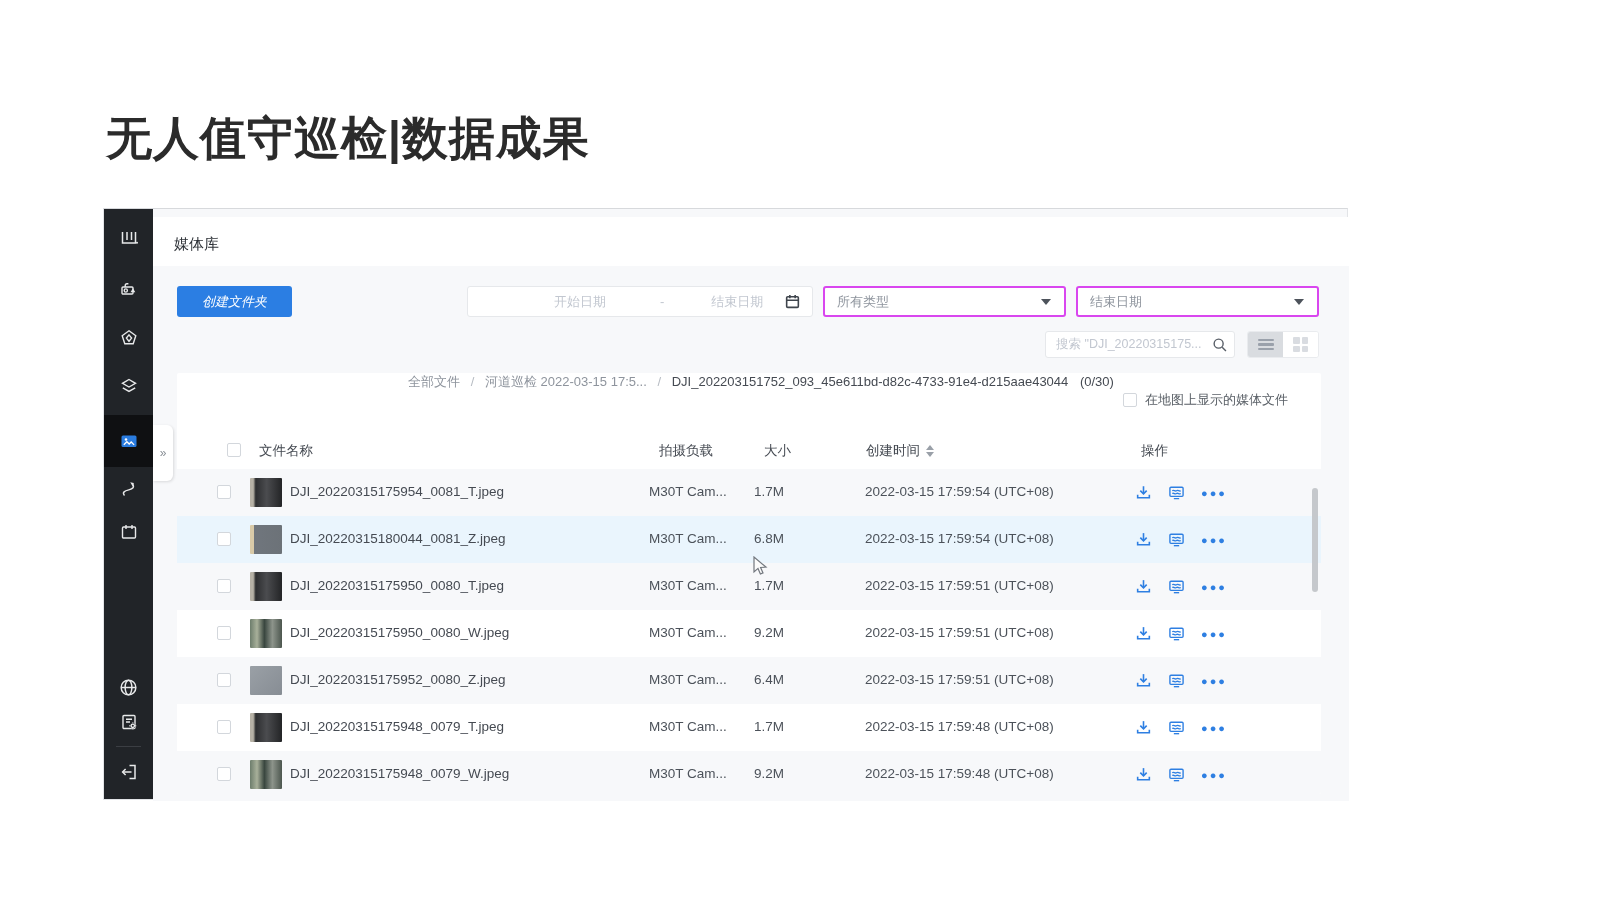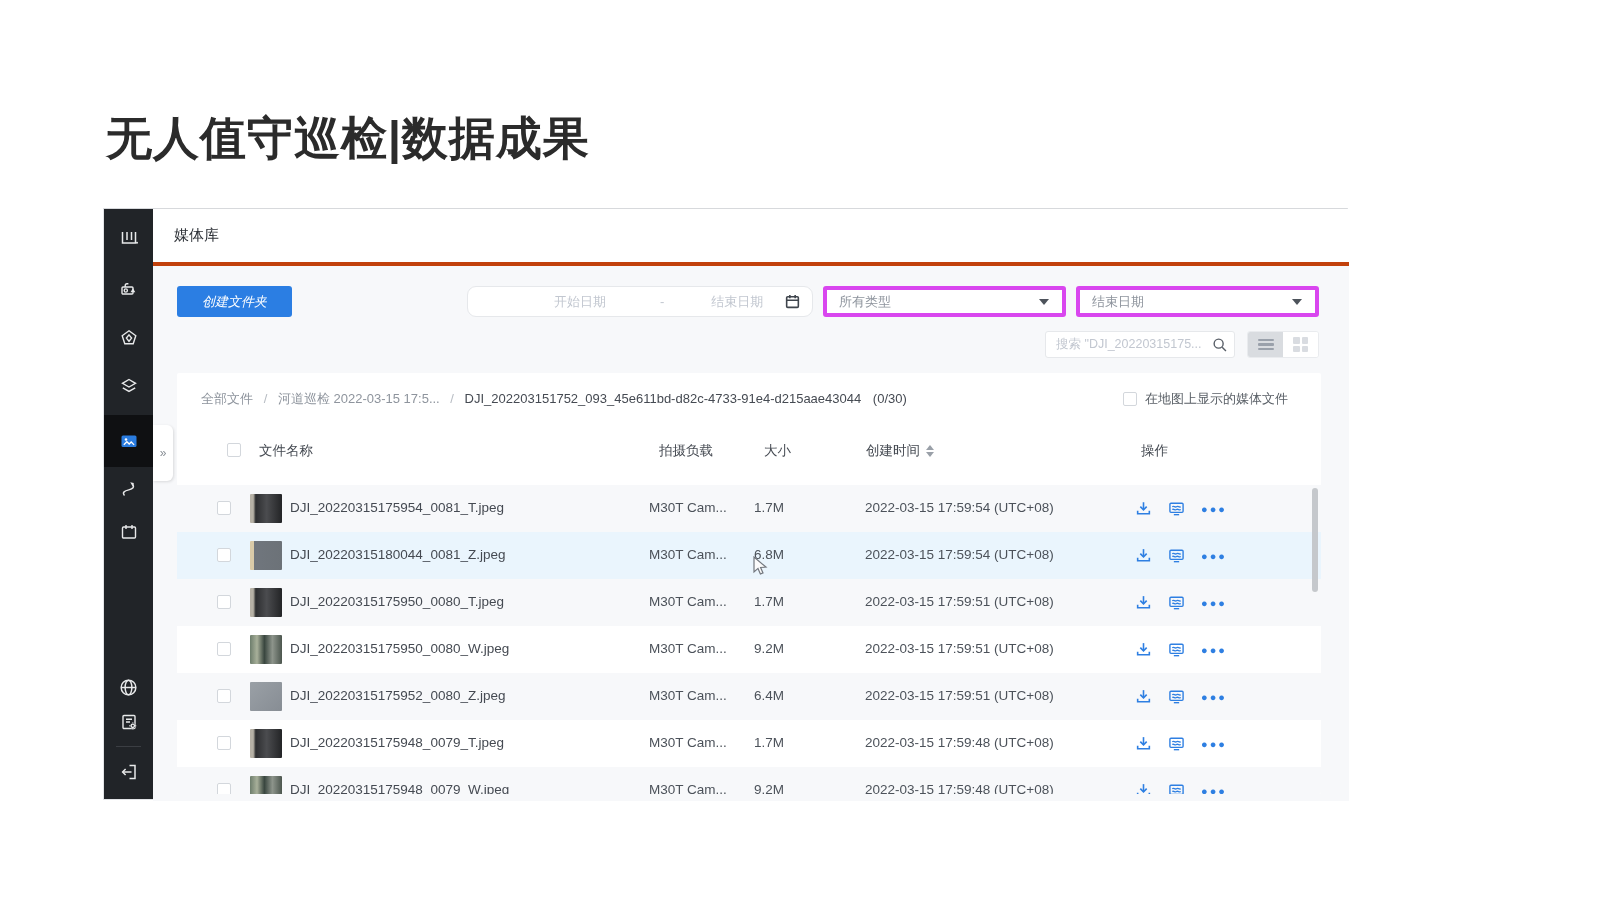--- a/index.html
+++ b/index.html
@@ -13,69 +13,69 @@
   
   .sidebar { position:absolute; left:0; top:0; width:49px; height:100%; background:#212428; z-index:3; }
   .side-item { position:absolute; left:0; width:49px; height:40px; display:flex; align-items:center; justify-content:center; cursor:pointer; }
   .side-item svg { display:block; }
   .active-block { position:absolute; left:0; top:206px; width:49px; height:52px; background:#0f1012; }
   .side-divider { position:absolute; left:12px; width:25px; height:1px; background:#3b3e43; top:537px; }
   .expander { position:absolute; left:49px; top:216px; width:20px; height:56px; background:#ffffff; border-radius:0 6px 6px 0; box-shadow:1px 1px 3px rgba(0,0,0,.12); display:flex; align-items:center; justify-content:center; color:#8a9097; font-size:12px; cursor:pointer; z-index:2; }
 
   
   .main { position:absolute; left:49px; top:0; width:1196px; height:100%; }
-  .app-header { position:absolute; left:0; top:0; width:100%; height:57px; background:#fff; border-bottom:4px solid #c2410c; display:flex; align-items:center; }
+  .app-header { position:absolute; left:0; top:8px; width:100%; height:57px; background:#fff; border-bottom:2px solid #c2410c; display:flex; align-items:center; }
   .app-title { margin-left:21px; font-size:15px; font-weight:500; color:#2c3036; }
   .content { position:absolute; left:0; top:57px; width:100%; height:535px; background:#f7f8fa; }
 
   
   .btn-primary { position:absolute; left:24px; top:20px; width:115px; height:31px; background:#2b7ee3; color:#fff; font-size:13px; border:none; border-radius:3px; cursor:pointer;font-style:italic; }
-  .date-box { position:absolute; left:314px; top:20px; width:346px; height:31px; background:#fff; border:1px solid #e6e8eb; border-radius:9px; display:flex; align-items:center; font-size:13px; color:#c2c7d0; cursor:pointer; }
+  .date-box { position:absolute; left:314px; top:20px; width:346px; height:31px; background:#fff; border:1px solid #e6e8eb; border-radius:3px; display:flex; align-items:center; font-size:13px; color:#c2c7d0; cursor:pointer; }
   .date-box .d1 { margin-left:86px; }
   .date-box .dash { margin-left:54px; }
   .date-box .d2 { margin-left:47px; }
   .date-box .cal { margin-left:auto; margin-right:11px; display:flex; }
-  .select-box { position:absolute; top:20px; width:243px; height:31px; background:#fff; border:4px solid #d946ef; border-radius:3px; display:flex; align-items:center; font-size:13px; color:#8e949d; cursor:pointer; }
+  .select-box { position:absolute; top:20px; width:243px; height:31px; background:#fff; border:2px solid #d946ef; border-radius:3px; display:flex; align-items:center; font-size:13px; color:#8e949d; cursor:pointer; }
   .select-box .lbl { margin-left:12px; }
   .caret { margin-left:auto; margin-right:13px; width:0; height:0; border-left:5px solid transparent; border-right:5px solid transparent; border-top:6px solid #4d535b; }
   .sel-type { left:670px; } .sel-payload { left:923px; }
 
   .search-box { position:absolute; left:892px; top:65px; width:190px; height:27px; background:#fff; border:1px solid #e6e8eb; border-radius:3px; display:flex; align-items:center; font-size:12.5px; color:#c2c7d0; cursor:text; }
   .search-box .ph { margin-left:10px; white-space:nowrap; overflow:hidden; }
   .search-box .mag { margin-left:auto; margin-right:7px; display:flex; }
   .view-toggle { position:absolute; left:1094px; top:65px; width:72px; height:27px; background:#fff; border:1px solid #e9ebee; border-radius:3px; display:flex; overflow:hidden; }
   .vt-btn { width:36px; height:100%; display:flex; align-items:center; justify-content:center; cursor:pointer; }
   .vt-list { background:#d9dce0; }
   .vt-list .bars { width:16px; }
   .vt-list .bars div { height:2.5px; background:#9aa1ab; margin:2px 0; border-radius:1px; }
   .vt-grid { background:#fff; }
   .vt-grid .grid { width:15px; height:15px; display:grid; grid-template-columns:1fr 1fr; gap:2px; }
   .vt-grid .grid div { background:#d9dce1; border-radius:1px; }
 
   
   .card { position:absolute; left:24px; top:107px; width:1144px; height:421px; background:#fff; border-radius:2px; overflow:hidden; }
-  .crumb-row { position:absolute; left:0; top:0; width:100%; height:52px; display:flex; align-items:center; font-size:13px; }
+  .crumb-row { position:absolute; left:0; top:0; width:100%; height:52px; display:flex; align-items:center; font-size:13px;flex-direction:column; }
   .crumbs { margin-left:24px; white-space:nowrap; }
   .crumb-muted { color:#8e949d; cursor:pointer; }
   .crumb-sep { color:#b7bcc3; margin:0 7px; }
   .crumb-cur { color:#454a52; }
   .crumb-count { color:#454a52; margin-left:8px; }
   .map-filter { margin-left:auto; margin-right:33px; display:flex; align-items:center; gap:8px; font-size:13px; color:#5a6067; cursor:pointer; }
 
   .checkbox { width:14px; height:14px; border:1px solid #d3d7dc; border-radius:2px; background:#fff; display:inline-block; flex:none; cursor:pointer; }
 
   .thead { position:absolute; left:10px; top:58px; width:100%; height:40px; font-size:13.5px; color:#454a52; }
   .thead .checkbox { position:absolute; left:40px; top:12px; }
   .th { position:absolute; top:11px; }
   .th-name { left:72px; } .th-payload { left:472px; } .th-size { left:577px; } .th-created { left:679px; display:flex; align-items:center; gap:6px; } .th-actions { left:954px; }
   .sort { display:inline-flex; flex-direction:column; gap:2px; }
   .sort i { width:0; height:0; border-left:4px solid transparent; border-right:4px solid transparent; display:block; }
   .sort .up { border-bottom:5px solid #9aa0a8; } .sort .dn { border-top:5px solid #9aa0a8; }
 
-  .rows { position:absolute; left:0; top:112px; width:100%; }
+  .rows { position:absolute; left:0; top:96px; width:100%; }
   .row { position:relative; width:100%; height:47px; }
   .row.stripe { background:#f7f8fa; }
   .row.plain  { background:#ffffff; }
   .row.hover  { background:#eaf5fd; }
   .row .checkbox { position:absolute; left:40px; top:16px; }
   .thumb { position:absolute; left:73px; top:9px; width:32px; height:29px; border-radius:1px; }
   .thumb-thermal  { background:linear-gradient(90deg,#b7b2a6 0%,#b7b2a6 10%,#2d2e30 18%,#4b4c4f 52%,#232426 100%); }
   .thumb-zoom-tan { background:linear-gradient(90deg,#d9caa8 0%,#d9caa8 14%,#70767d 14%,#6c7278 100%); }
   .thumb-zoom     { background:linear-gradient(135deg,#9aa0a6 0%,#878d94 100%); }
   .thumb-wide     { background:linear-gradient(90deg,#6d7d6c 0%,#a8b09a 22%,#39463f 45%,#8d948b 70%,#4c564e 100%); }

